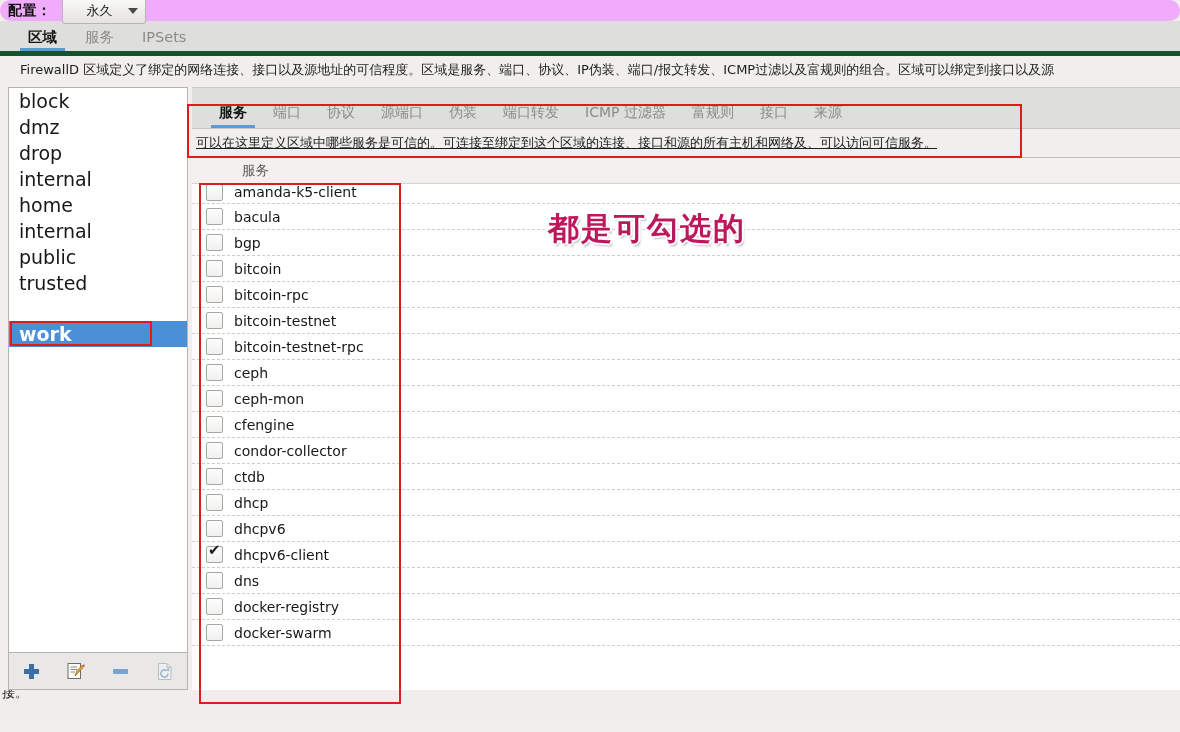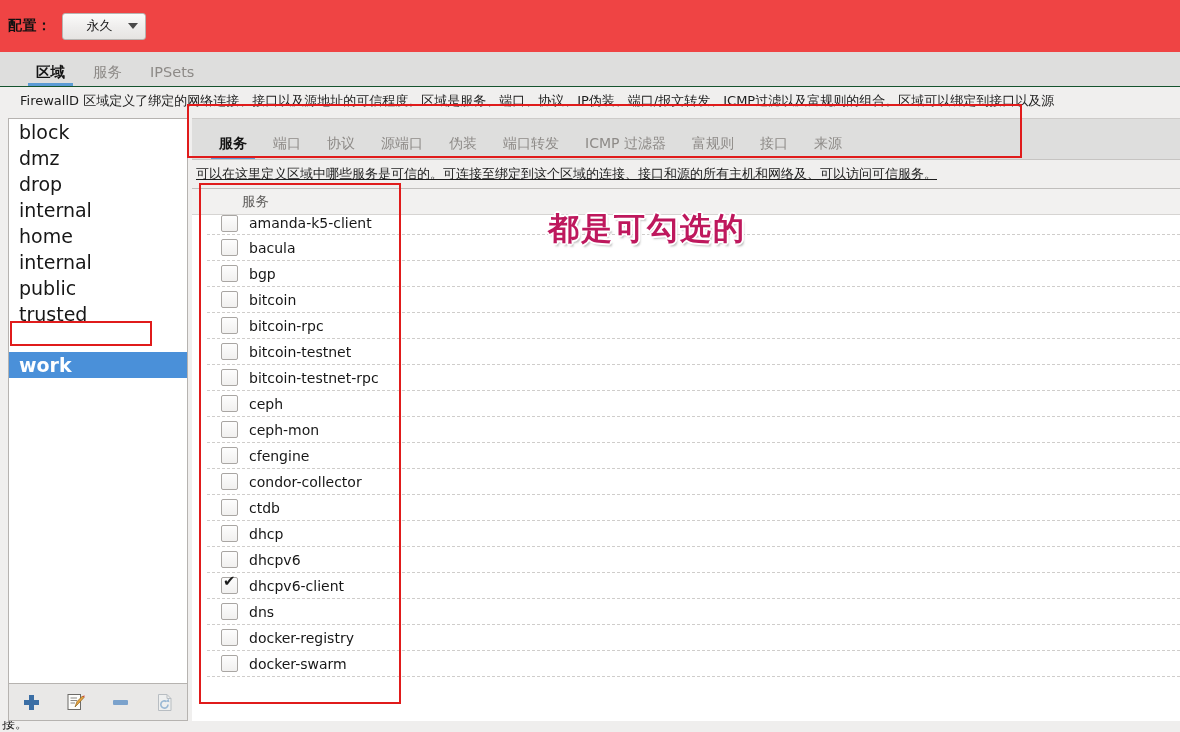--- a/index.html
+++ b/index.html
@@ -12,26 +12,27 @@
     background: #f0efee;
     font-family: "DejaVu Sans", "Liberation Sans", sans-serif;
     font-size: 13px;
     color: #1a1a1a;
     overflow: hidden;
     position: relative;
   }
 
   
   #config-bar {
-    height: 52px;
-    background: #ef4444;
+    height: 21px;
+    background: #f0abfc;
     display: flex;
     align-items: center;
     padding-left: 8px;
     box-sizing: border-box;
+    border-radius: 12px;
   }
   #config-label {
     font-size: 14px;
     font-weight: bold;
     color: #111;
     margin-right: 10px;
     letter-spacing: 0.5px;
   }
   #config-select {
     width: 84px;
@@ -51,24 +52,24 @@
     width: 0; height: 0;
     border-left: 5px solid transparent;
     border-right: 5px solid transparent;
     border-top: 6px solid #4a4a4a;
   }
 
   
   #main-tabs {
     height: 35px;
     background: #dededd;
-    border-bottom: 1px solid #14532d;
+    border-bottom: 5px solid #14532d;
     display: flex;
     align-items: flex-end;
-    padding-left: 22px;
+    padding-left: 14px;
     box-sizing: border-box;
   }
   .main-tab {
     padding: 0 14px 7px 14px;
     font-size: 14.5px;
     color: #8d8a87;
     position: relative;
     line-height: 1;
   }
   .main-tab.active {
@@ -231,21 +232,20 @@
   }
   #service-header-label {
     padding-left: 50px;
     font-size: 13.5px;
     color: #5d5b59;
   }
   #service-rows {
     flex: 1;
     overflow: hidden;
     position: relative;
-    padding-left: 15px;
   }
   .svc-row {
     height: 26px;
     display: flex;
     align-items: center;
     border-bottom: 1px dashed #cfcdcb;
     box-sizing: border-box;
     padding-left: 14px;
   }
   .svc-row:first-child {

